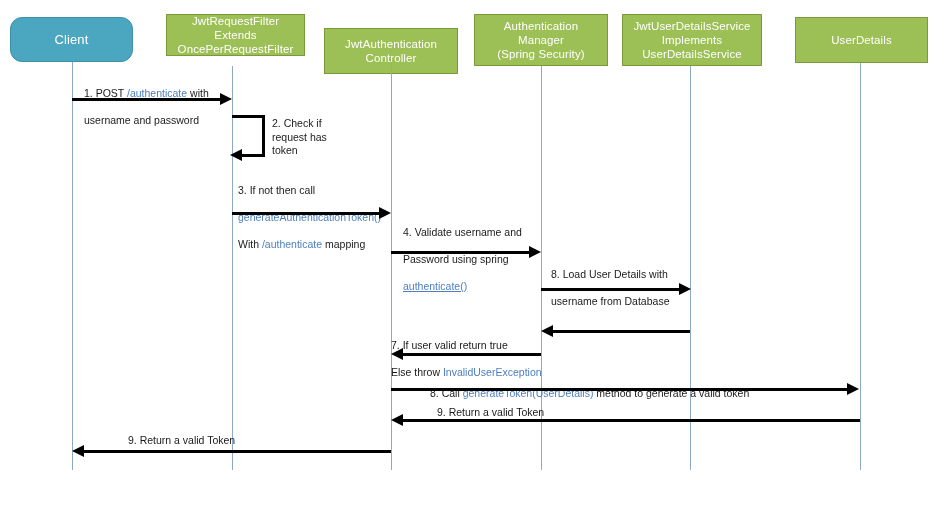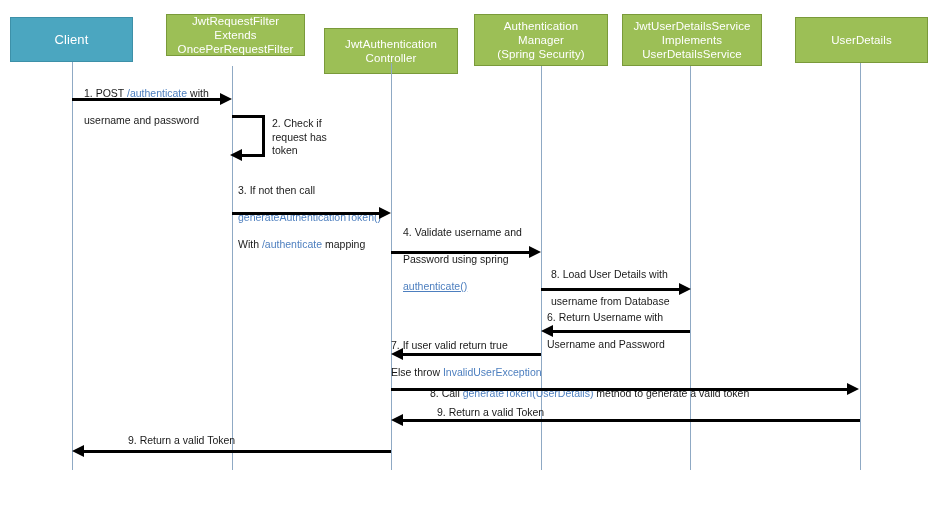--- a/index.html
+++ b/index.html
@@ -93,21 +93,21 @@
     position: absolute;
     width: 3px;
     background: #000000;
   }
 </style>
 </head>
 <body>
 
 <div id="diagram">
 
-  <div class="lifeline-box client" style="left:10px; top:17px; width:123px; height:45px;">
+  <div class="lifeline-box client" style="left:10px; top:17px; width:123px; height:45px;border-radius:12px;">
     <span>Client</span>
   </div>
 
   <div class="lifeline-box" style="left:166px; top:14px; width:139px; height:42px;">
     <span>JwtRequestFilter<br>Extends<br>OncePerRequestFilter</span>
   </div>
 
   <div class="lifeline-box" style="left:324px; top:17px; width:134px; height:46px;margin-top:11px;">
     <span>JwtAuthentication<br>Controller</span>
   </div>
@@ -164,24 +164,20 @@
   <div class="msg-arrow" style="left:391px; top:251px; width:140px;"></div>
   <div class="arrowhead right" style="left:529px; top:246px;"></div>
 
   <div class="msg-label" style="left:551px; top:254px; width:160px;">
     <span>8.  Load User Details with</span><br>
     <span>username from   Database</span>
   </div>
   <div class="msg-arrow" style="left:541px; top:288px; width:140px;"></div>
   <div class="arrowhead right" style="left:679px; top:283px;"></div>
 
-  <div class="msg-label" style="left:547px; top:297px; width:160px;">
-    <span>6.   Return Username with</span><br>
-    <span>Username and Password</span>
-  </div>
   <div class="msg-arrow" style="left:552px; top:330px; width:138px;"></div>
   <div class="arrowhead left" style="left:541px; top:325px;"></div>
 
   <div class="msg-label" style="left:391px; top:325px; width:160px;">
     <span>7. If user valid return true</span><br>
     <span><span>Else throw </span><span class="code">InvalidUserException</span></span>
   </div>
   <div class="msg-arrow" style="left:402px; top:353px; width:139px;"></div>
   <div class="arrowhead left" style="left:391px; top:348px;"></div>
 

